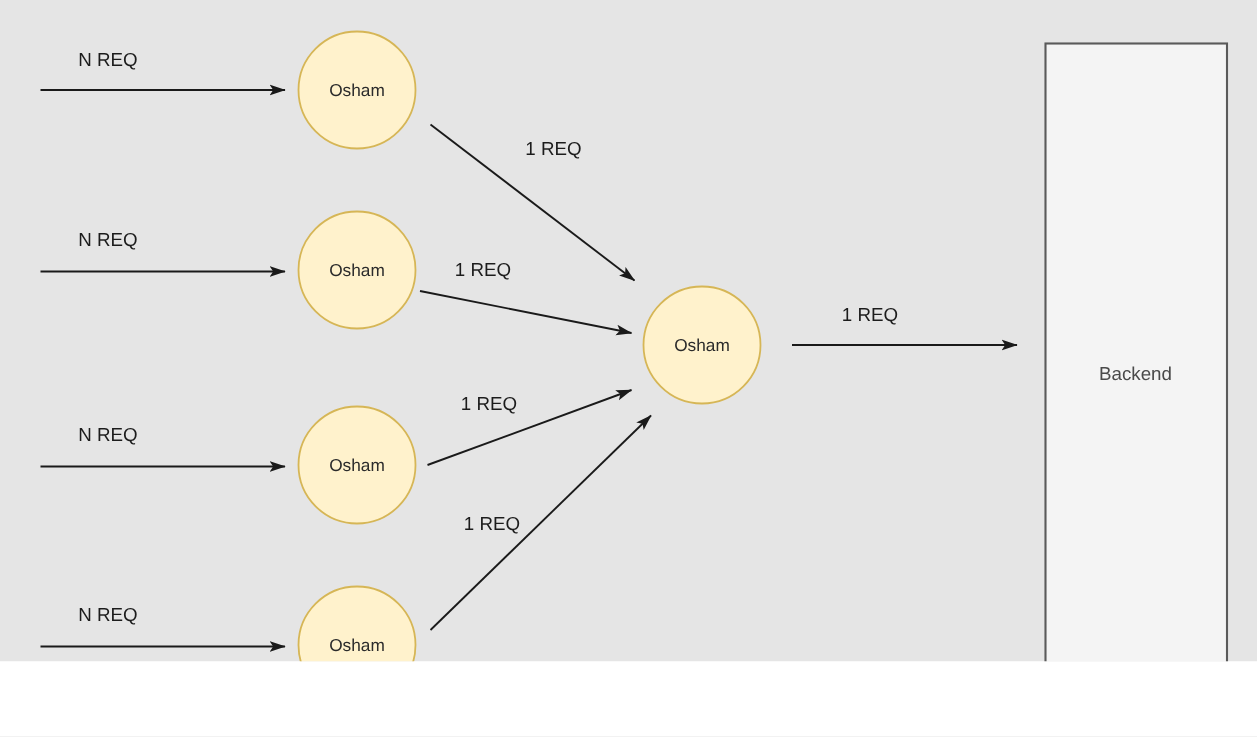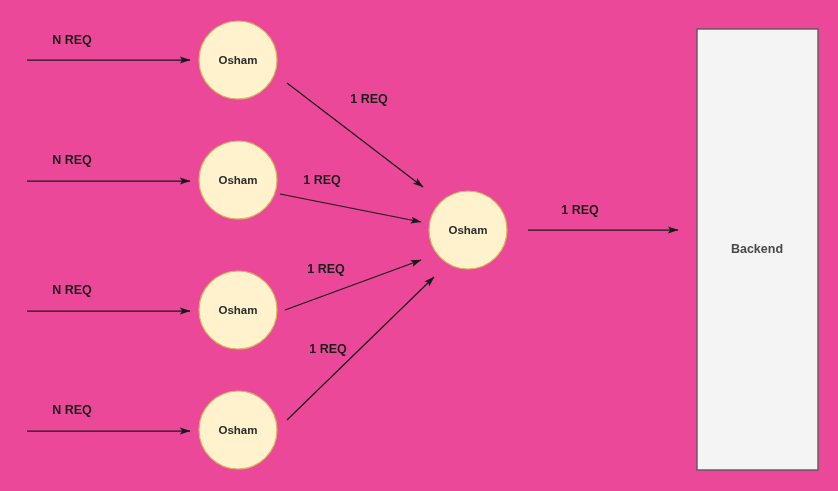--- a/index.html
+++ b/index.html
@@ -7,24 +7,23 @@
     margin: 0;
     padding: 0;
     background: #ffffff;
   }
   body {
     font-family: "Liberation Sans", sans-serif;
   }
   #canvas {
     position: relative;
     width: 838px;
-    height: 491px;
-    background: #ec4899;
+    height: 441px;
+    background: #e5e5e5;
     overflow: hidden;
-    font-weight: bold;
   }
   #diagram-svg {
     position: absolute;
     left: 0;
     top: 0;
     width: 838px;
     height: 491px;
   }
   .node-circle {
     fill: #fff2cc;

